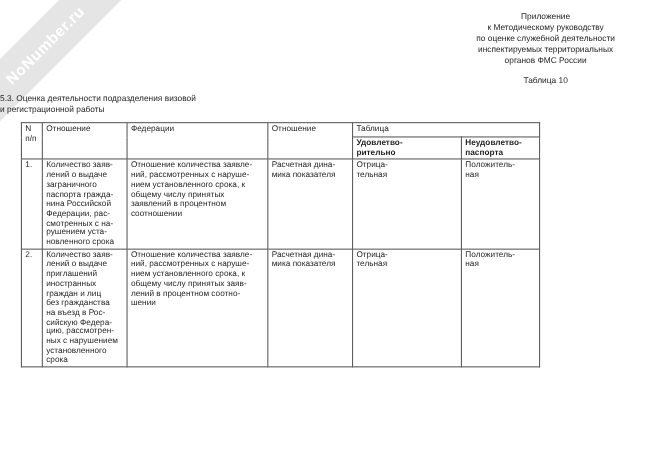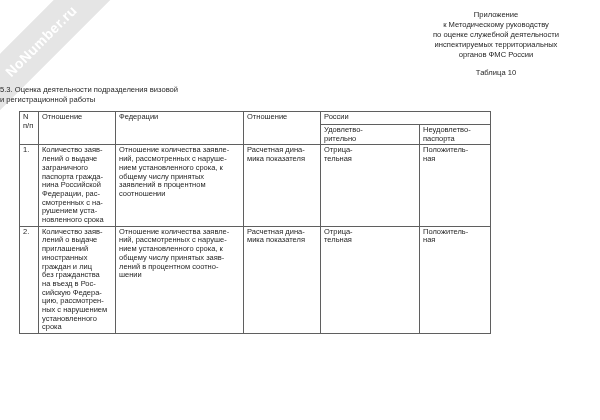--- a/index.html
+++ b/index.html
@@ -59,21 +59,21 @@
     border: 1px solid #5f5f5f;
     font-size: 7.5px;
     font-weight: normal;
     line-height: 8.7px;
     vertical-align: top;
     text-align: left;
     padding: 1px 2px 1px 3px;
     white-space: pre;
   }
   .eval-table tr.head-row-1 th { height: 10px; }
-  .eval-table tr.head-row-2 th { height: 17px; }
+  .eval-table tr.head-row-2 th { height: 17px; font-weight: bold; }
 </style>
 </head>
 <body>
 
 <div class="page">
 
   <div class="watermark">
     <span>NoNumber.ru</span>
   </div>
 
@@ -98,21 +98,21 @@
       <col style="width:99px">
       <col style="width:71px">
     </colgroup>
     <thead>
       <tr class="head-row-1">
         <th rowspan="2">N
 п/п</th>
         <th rowspan="2">Отношение</th>
         <th rowspan="2">Федерации</th>
         <th rowspan="2">Отношение</th>
-        <th colspan="2">России</th>
+        <th colspan="2">Таблица</th>
       </tr>
       <tr class="head-row-2">
         <th>Удовлетво-
 рительно</th>
         <th>Неудовлетво-
 паспорта</th>
       </tr>
     </thead>
     <tbody>
       <tr>

